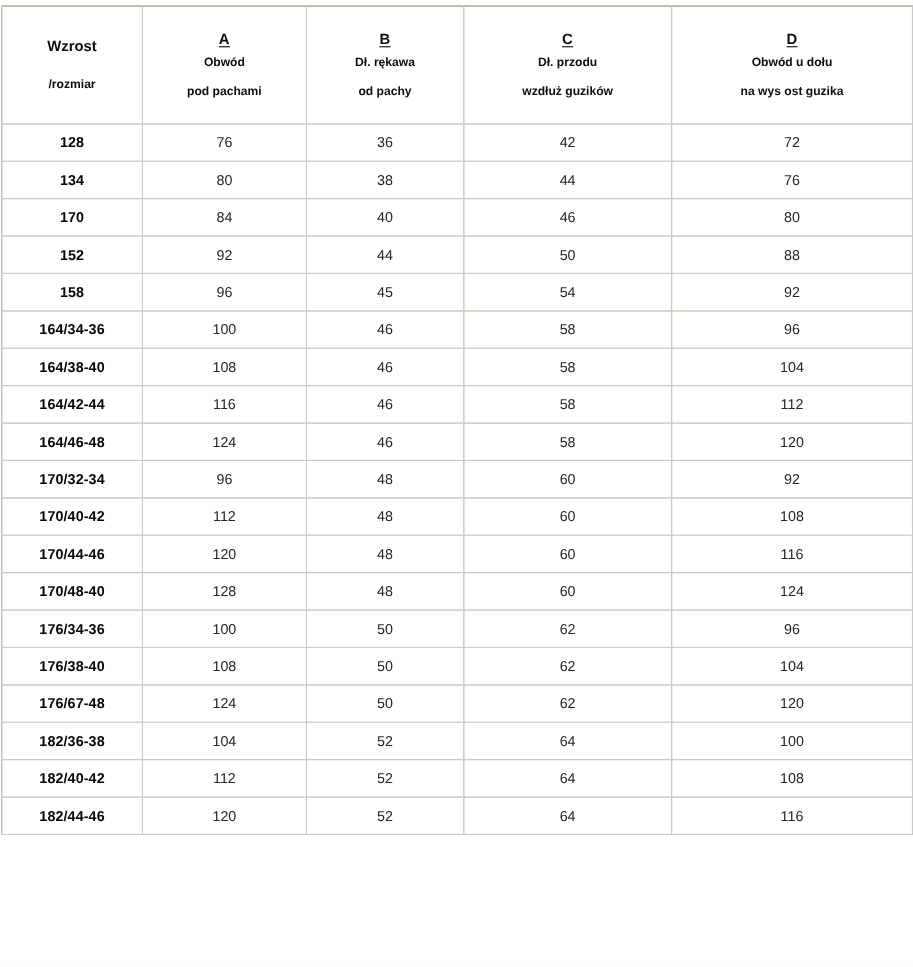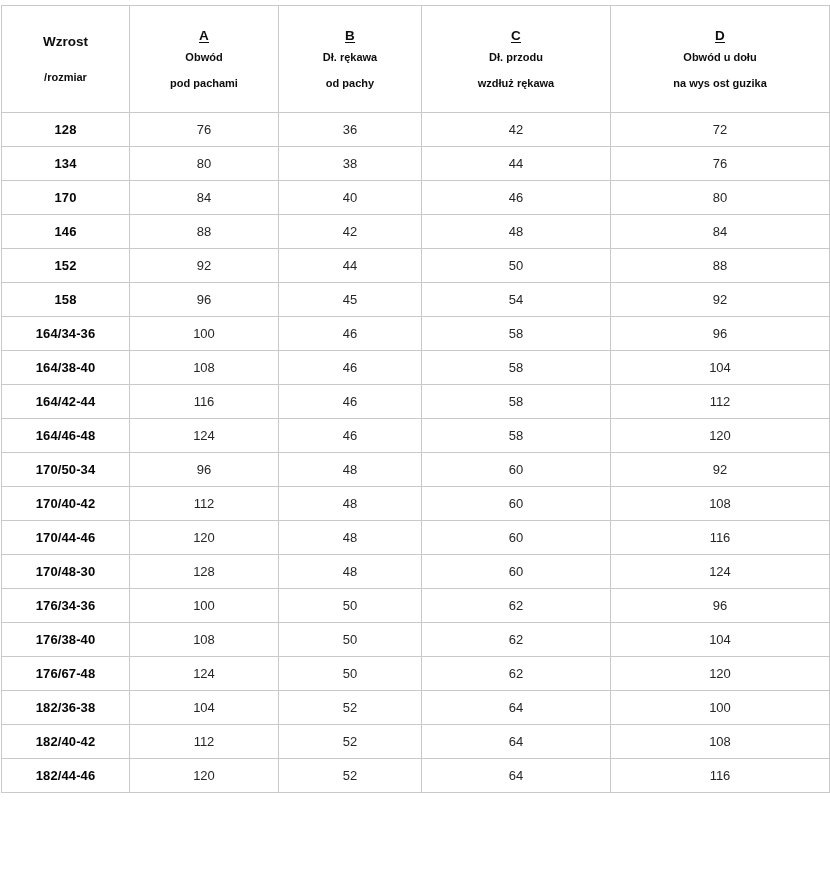--- a/index.html
+++ b/index.html
@@ -127,21 +127,21 @@
 
         <th>
           <span class="hdr-letter">B</span>
           <span class="hdr-line">Dł. rękawa</span>
           <span class="hdr-line spaced">od pachy</span>
         </th>
 
         <th>
           <span class="hdr-letter">C</span>
           <span class="hdr-line">Dł. przodu</span>
-          <span class="hdr-line spaced">wzdłuż rękawa</span>
+          <span class="hdr-line spaced">wzdłuż guzików</span>
         </th>
 
         <th>
           <span class="hdr-letter">D</span>
           <span class="hdr-line">Obwód u dołu</span>
           <span class="hdr-line spaced">na wys ost guzika</span>
         </th>
 
       </tr>
     </thead>
@@ -162,27 +162,20 @@
           <td class="measure-cell">76</td>
         </tr>
         <tr>
           <td class="size-cell">170</td>
           <td class="measure-cell">84</td>
           <td class="measure-cell">40</td>
           <td class="measure-cell">46</td>
           <td class="measure-cell">80</td>
         </tr>
         <tr>
-          <td class="size-cell">146</td>
-          <td class="measure-cell">88</td>
-          <td class="measure-cell">42</td>
-          <td class="measure-cell">48</td>
-          <td class="measure-cell">84</td>
-        </tr>
-        <tr>
           <td class="size-cell">152</td>
           <td class="measure-cell">92</td>
           <td class="measure-cell">44</td>
           <td class="measure-cell">50</td>
           <td class="measure-cell">88</td>
         </tr>
         <tr>
           <td class="size-cell">158</td>
           <td class="measure-cell">96</td>
           <td class="measure-cell">45</td>
@@ -211,42 +204,42 @@
           <td class="measure-cell">112</td>
         </tr>
         <tr>
           <td class="size-cell">164/46-48</td>
           <td class="measure-cell">124</td>
           <td class="measure-cell">46</td>
           <td class="measure-cell">58</td>
           <td class="measure-cell">120</td>
         </tr>
         <tr>
-          <td class="size-cell">170/50-34</td>
+          <td class="size-cell">170/32-34</td>
           <td class="measure-cell">96</td>
           <td class="measure-cell">48</td>
           <td class="measure-cell">60</td>
           <td class="measure-cell">92</td>
         </tr>
         <tr>
           <td class="size-cell">170/40-42</td>
           <td class="measure-cell">112</td>
           <td class="measure-cell">48</td>
           <td class="measure-cell">60</td>
           <td class="measure-cell">108</td>
         </tr>
         <tr>
           <td class="size-cell">170/44-46</td>
           <td class="measure-cell">120</td>
           <td class="measure-cell">48</td>
           <td class="measure-cell">60</td>
           <td class="measure-cell">116</td>
         </tr>
         <tr>
-          <td class="size-cell">170/48-30</td>
+          <td class="size-cell">170/48-40</td>
           <td class="measure-cell">128</td>
           <td class="measure-cell">48</td>
           <td class="measure-cell">60</td>
           <td class="measure-cell">124</td>
         </tr>
         <tr>
           <td class="size-cell">176/34-36</td>
           <td class="measure-cell">100</td>
           <td class="measure-cell">50</td>
           <td class="measure-cell">62</td>

